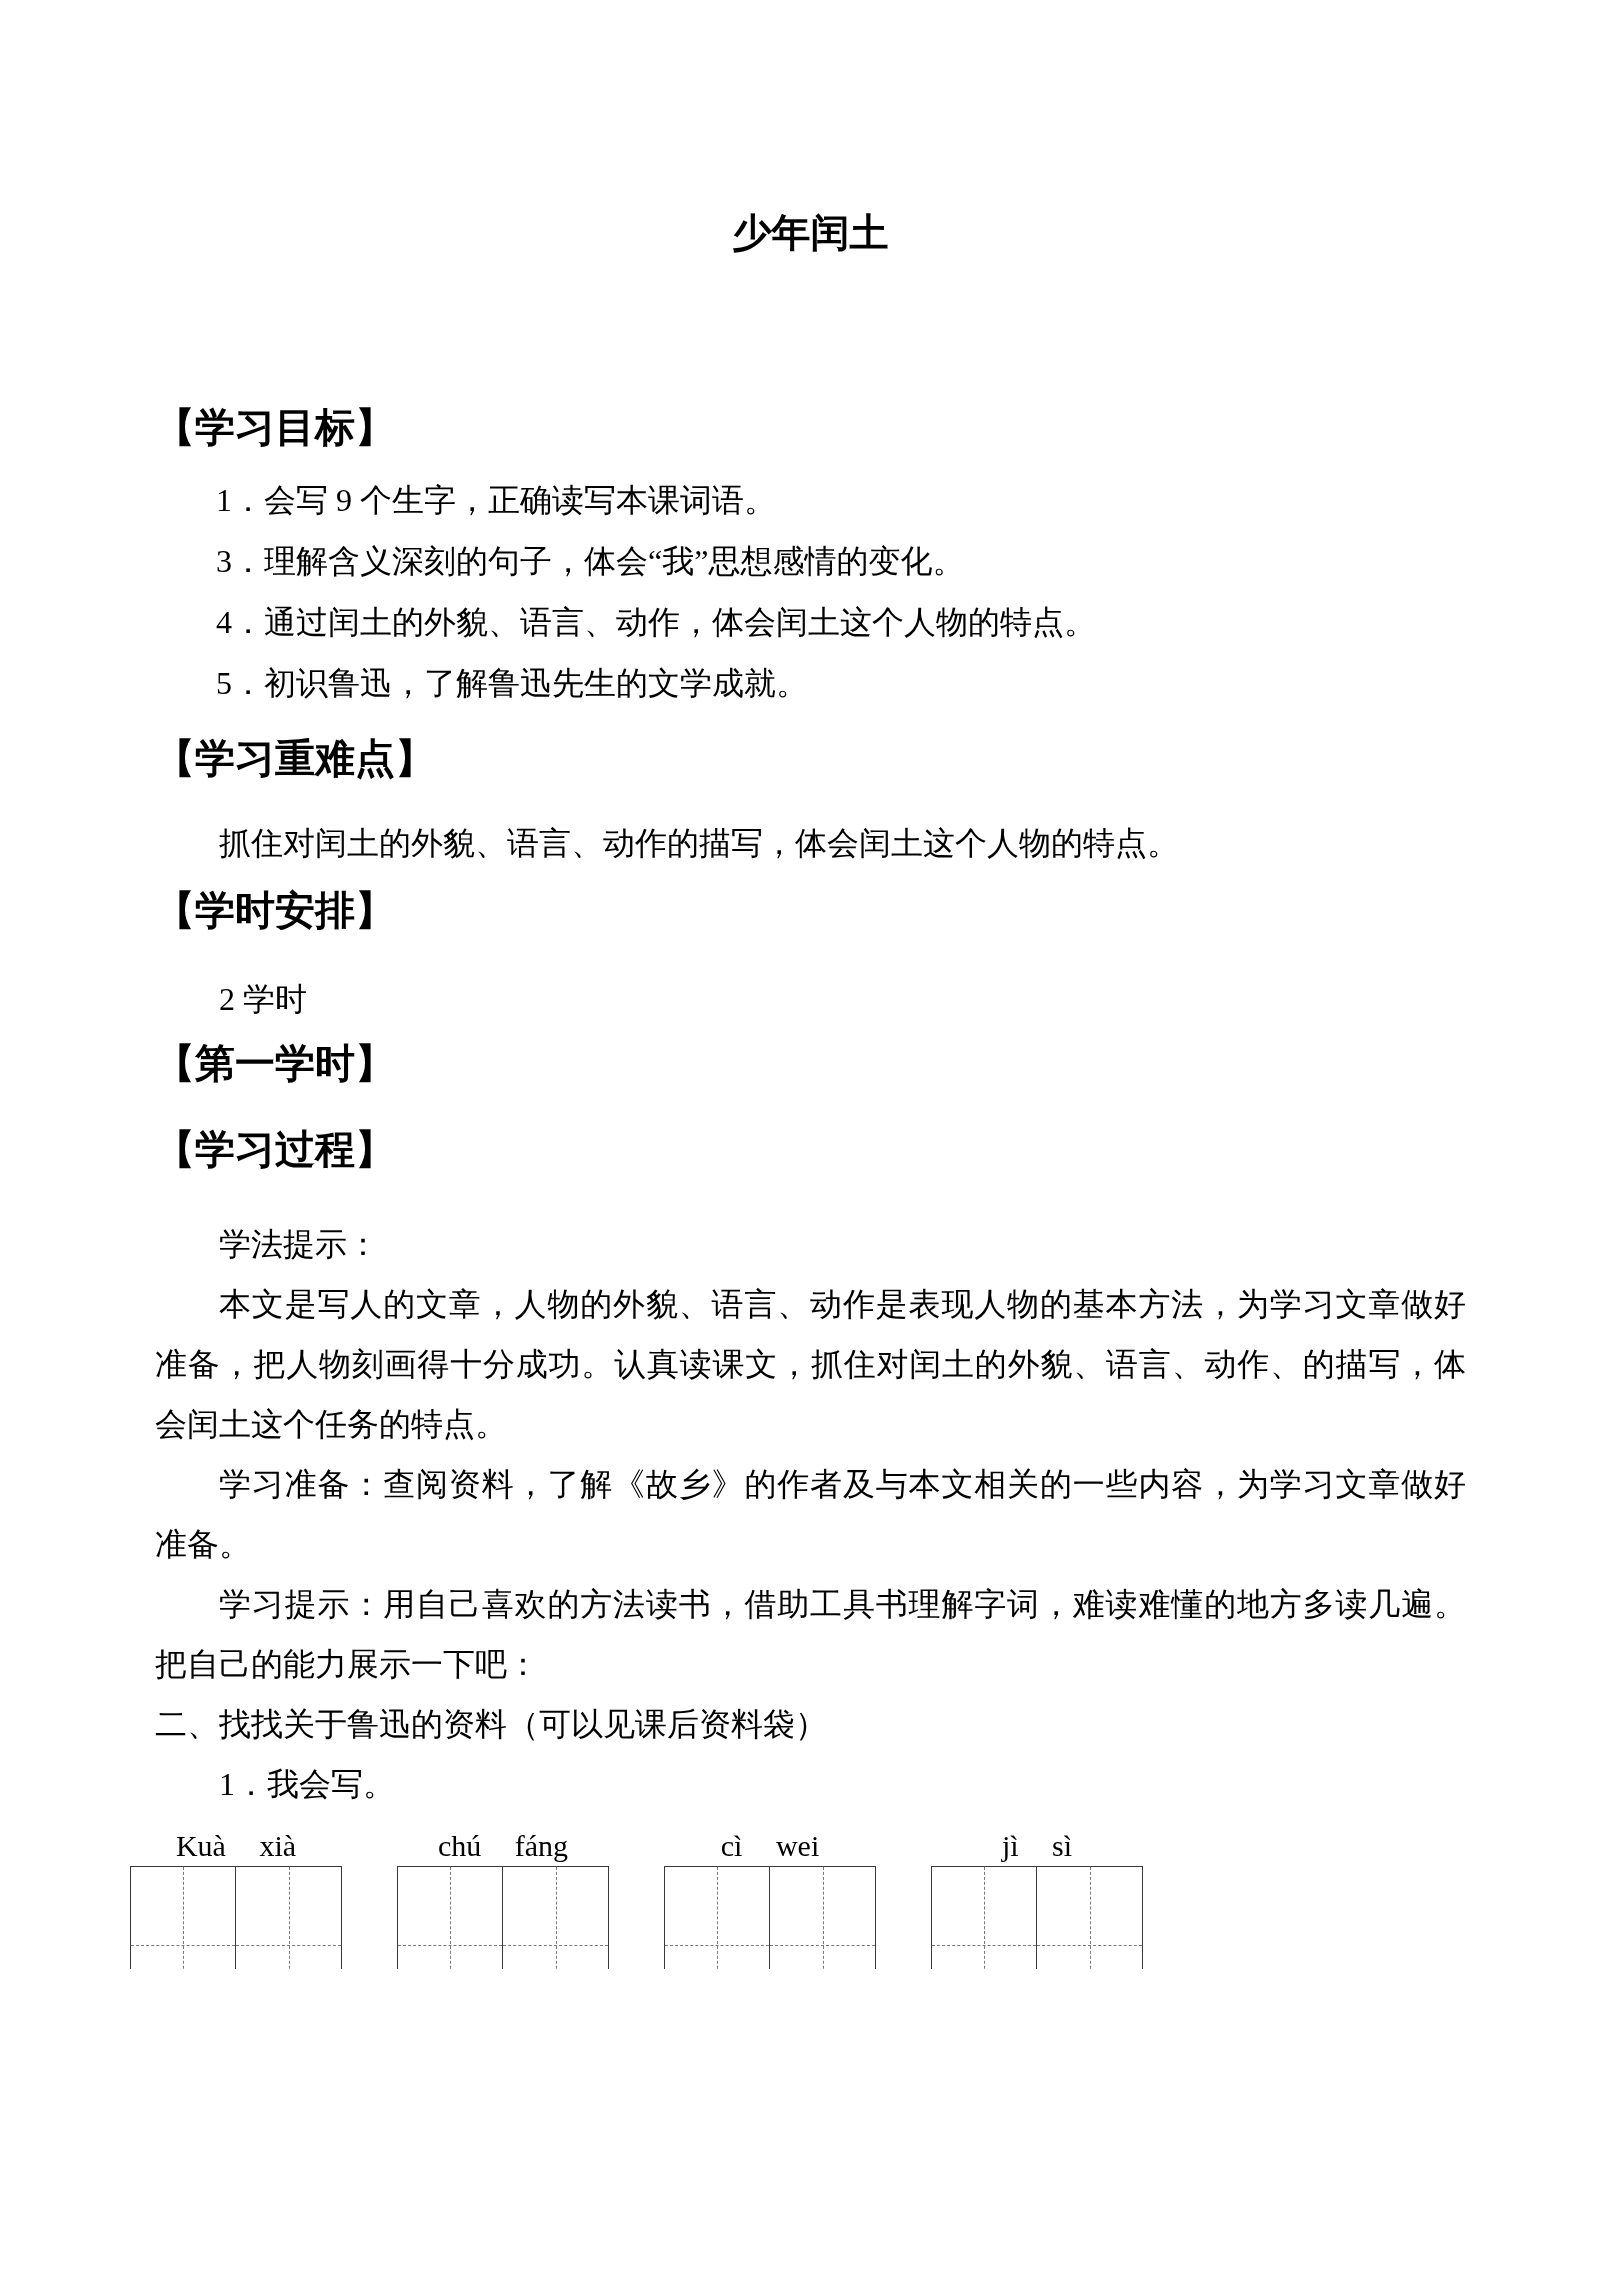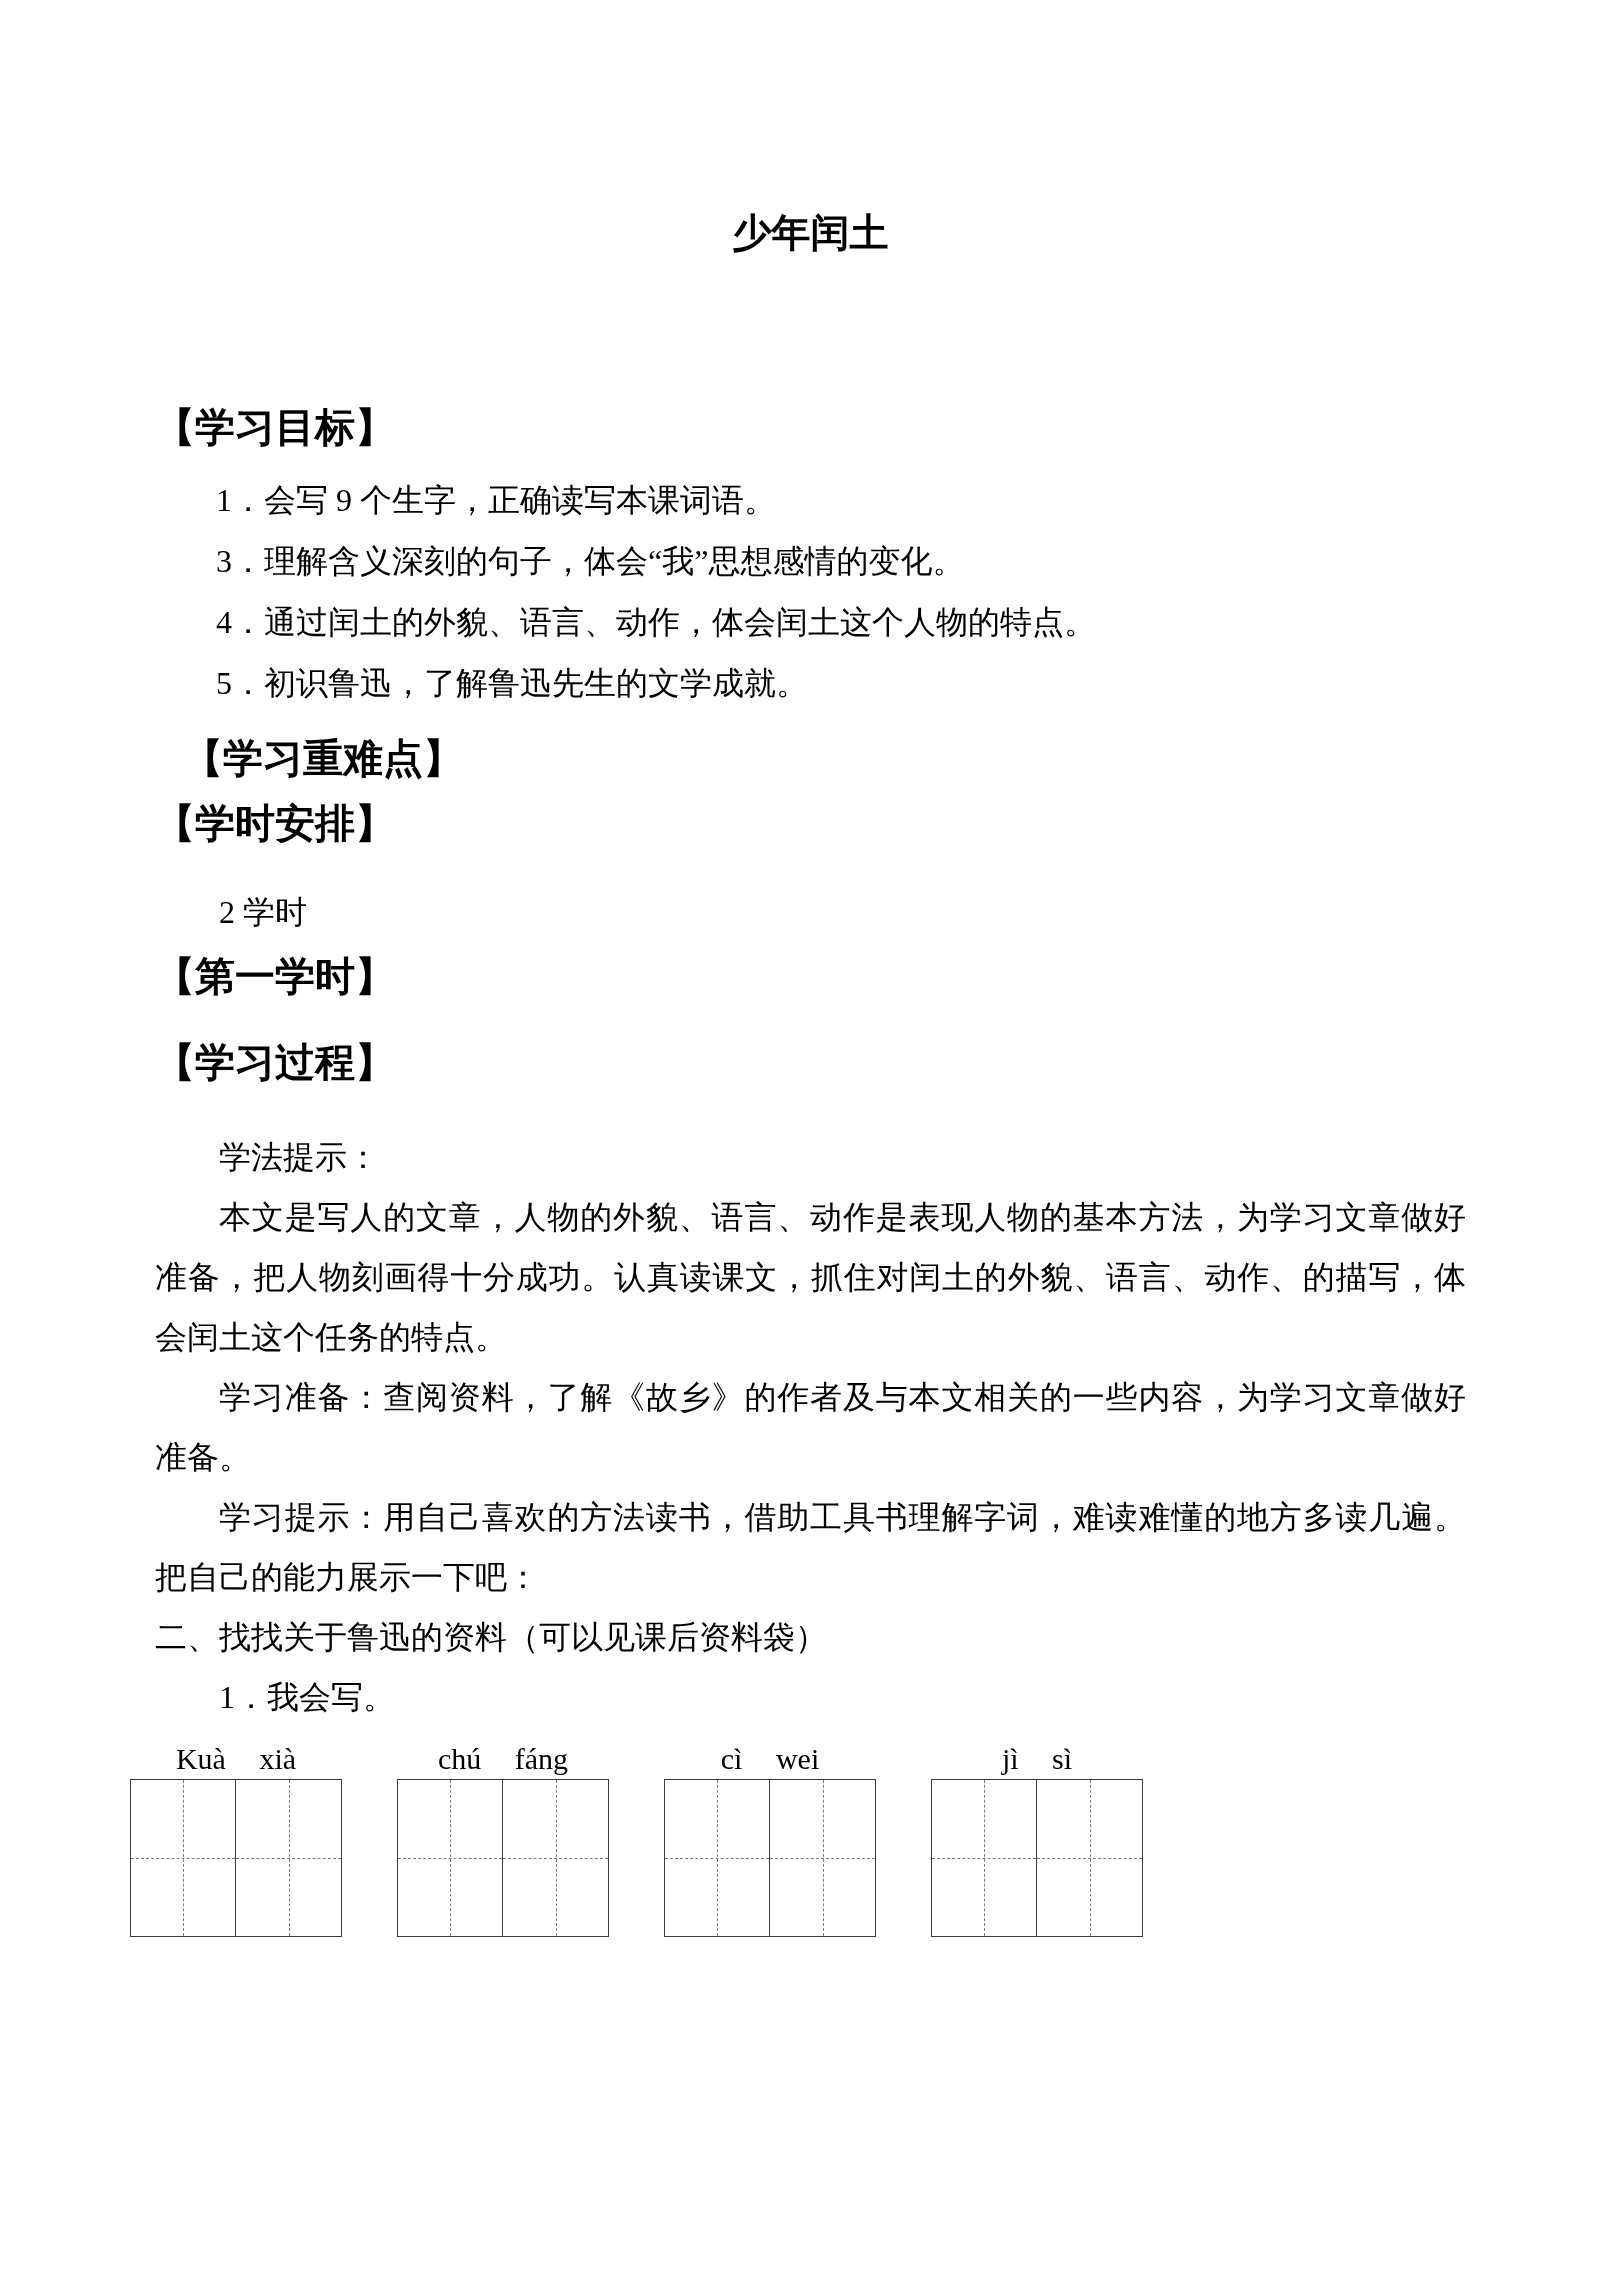--- a/index.html
+++ b/index.html
@@ -22,21 +22,21 @@
     font-size: 39px;
     font-weight: bold;
     line-height: 55px;
   }
   .sec-heading {
     font-size: 40px;
     font-weight: bold;
     line-height: 55px;
   }
   .h-goals    { margin-top: 140px; }
-  .h-key      { margin-top: 17px; margin-left: 28px; }
+  .h-key      { margin-top: 17px; }
   .h-schedule { margin-top: 10.2px; }
   .h-lesson1  { margin-top: 6.8px; }
   .h-process  { margin-top: 31px; }
   .goal-list { margin-top: 15px; }
   .goal-item {
     font-size: 32px;
     line-height: 61px;
     padding-left: 61px;
   }
   .body-text {
@@ -111,20 +111,21 @@
 
     <div class="sec-heading h-goals">【学习目标】</div>
     <div class="goal-list">
       <div class="goal-item">1．会写 9 个生字，正确读写本课词语。</div>
       <div class="goal-item">3．理解含义深刻的句子，体会“我”思想感情的变化。</div>
       <div class="goal-item">4．通过闰土的外貌、语言、动作，体会闰土这个人物的特点。</div>
       <div class="goal-item">5．初识鲁迅，了解鲁迅先生的文学成就。</div>
     </div>
 
     <div class="sec-heading h-key">【学习重难点】</div>
+    <div class="body-text indent mt-key">抓住对闰土的外貌、语言、动作的描写，体会闰土这个人物的特点。</div>
 
     <div class="sec-heading h-schedule">【学时安排】</div>
     <div class="body-text indent mt-schedule">2 学时</div>
 
     <div class="sec-heading h-lesson1">【第一学时】</div>
 
     <div class="sec-heading h-process">【学习过程】</div>
     <div class="body-text indent mt-process">学法提示：</div>
     <div class="body-text indent">本文是写人的文章，人物的外貌、语言、动作是表现人物的基本方法，为学习文章做好准备，把人物刻画得十分成功。认真读课文，抓住对闰土的外貌、语言、动作、的描写，体会闰土这个任务的特点。</div>
     <div class="body-text indent">学习准备：查阅资料，了解《故乡》的作者及与本文相关的一些内容，为学习文章做好准备。</div>

